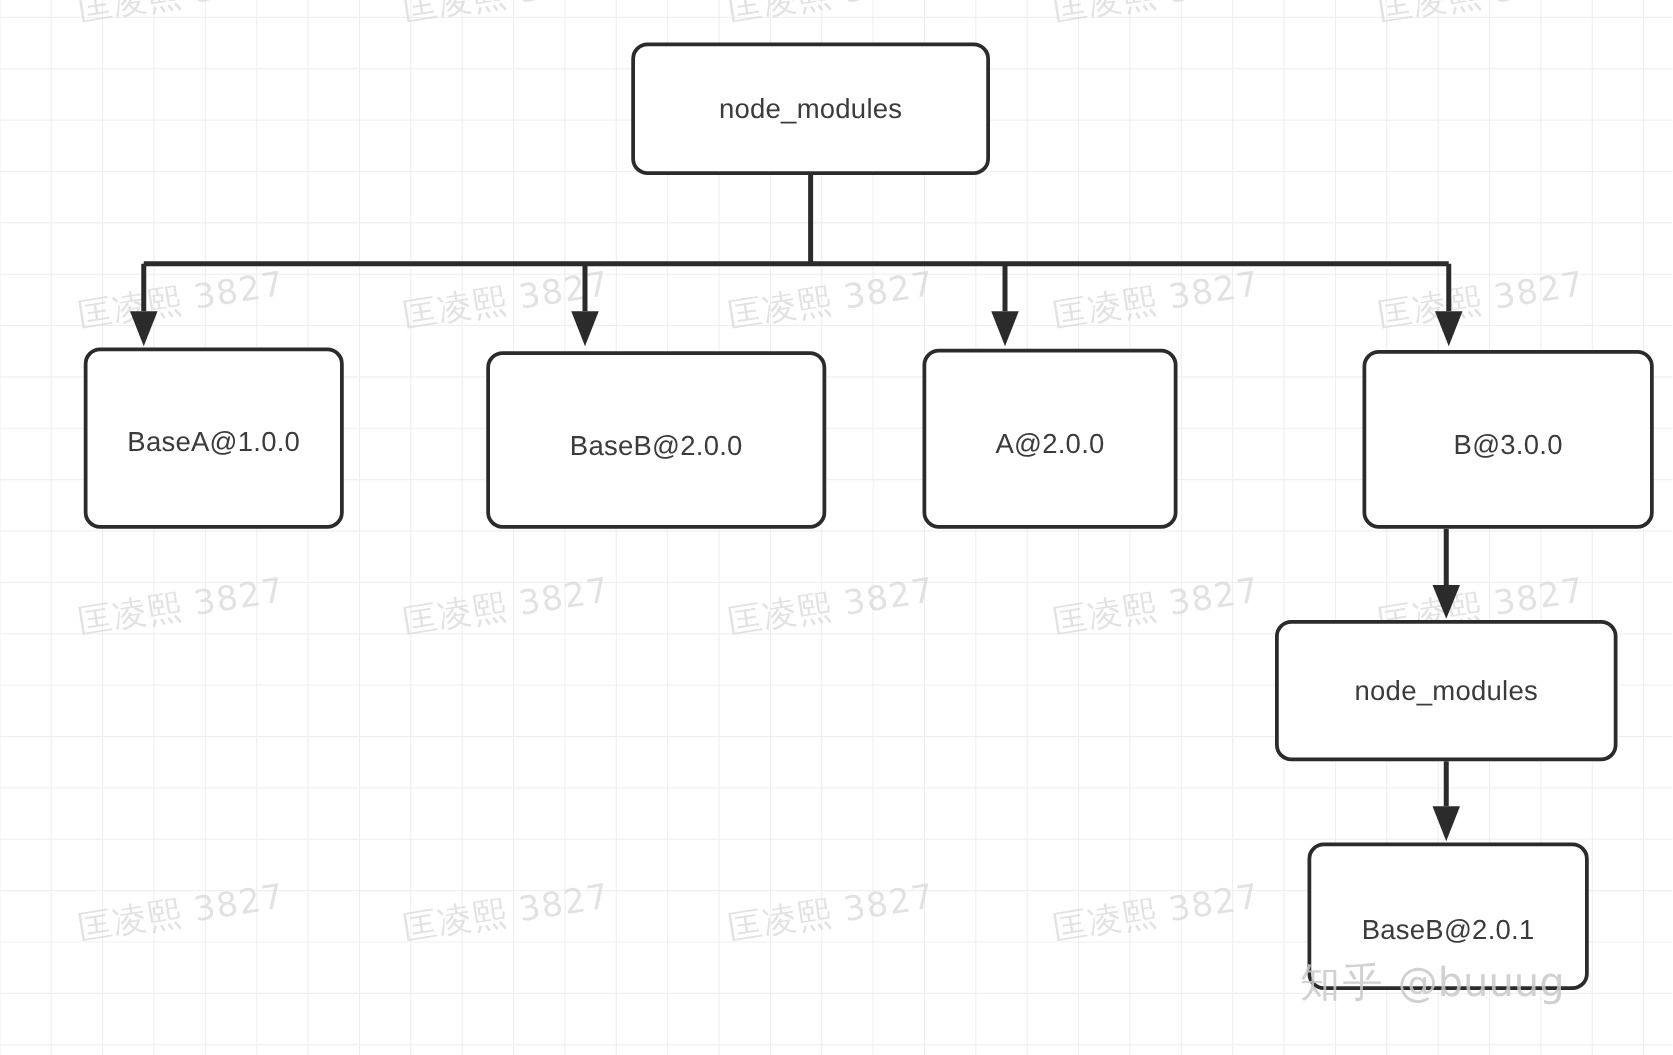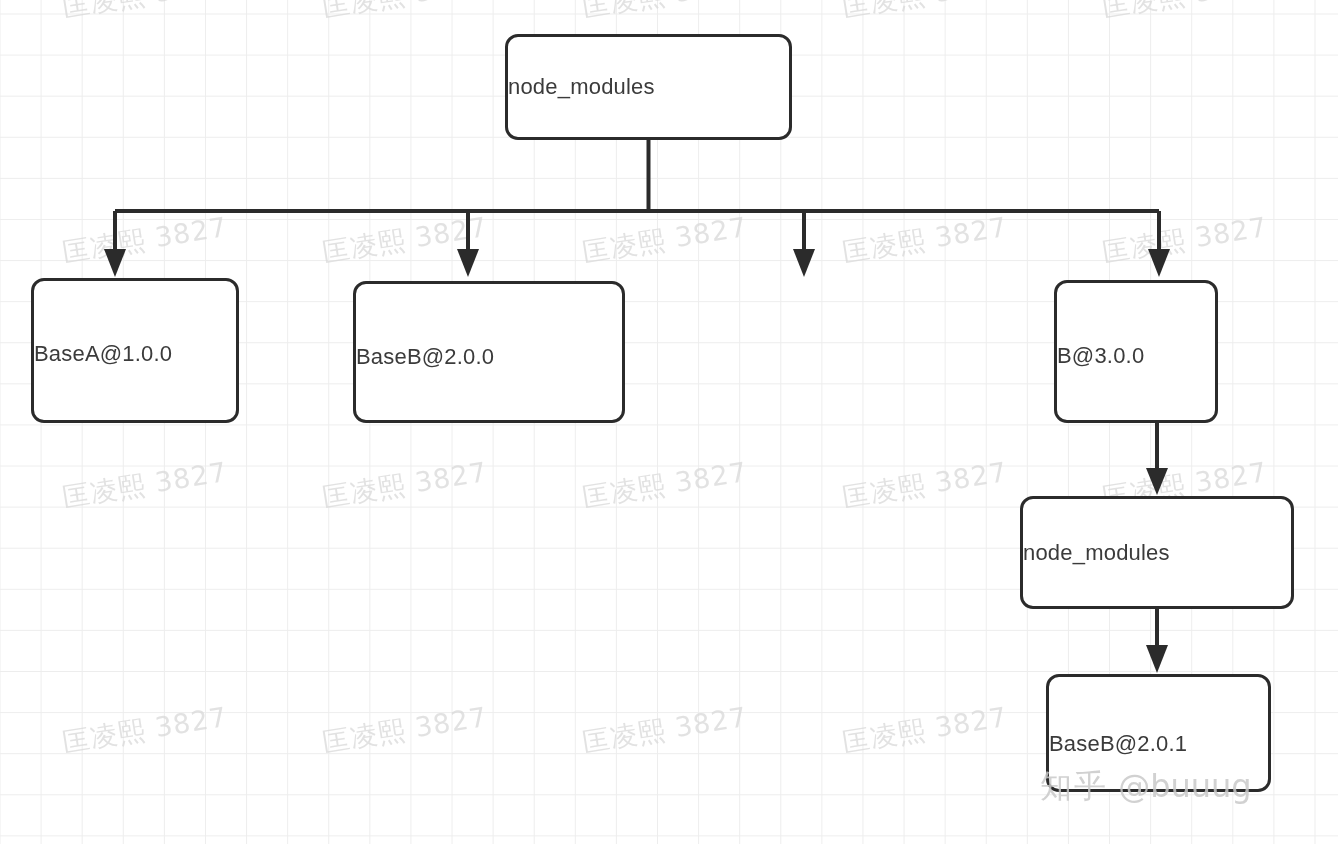--- a/index.html
+++ b/index.html
@@ -54,33 +54,33 @@
   
   .node {
     position: absolute;
     z-index: 3;
     box-sizing: border-box;
     background: #ffffff;
     border: 3.2px solid #2b2b2b;
     border-radius: 13px;
     display: flex;
     align-items: center;
-    justify-content: flex-start;
+    justify-content: center;
     color: #3b3b3b;
     font-size: 22px;
     font-family: "Liberation Sans", "DejaVu Sans", sans-serif;
     font-weight: 400;
     letter-spacing: 0.2px;
   }
   .node .label {
     display: block;
     line-height: 1;
   }
   
-  .node.text-high { align-items: flex-start; }
+  .node.text-high { align-items: flex-start; margin-left: 36px; }
   .node.text-high .label { margin-top: 62px; }
   .node.text-high-sm { align-items: flex-start; }
   .node.text-high-sm .label { margin-top: 56px; }
 
   
   #zhihu-mark {
     position: absolute;
     z-index: 4;
     left: 1040px;
     top: 765px;
@@ -154,22 +154,25 @@
   </div>
 
   <div class="node text-high" style="left:31px; top:278px; width:208px; height:145px;">
     <span class="label">BaseA@1.0.0</span>
   </div>
 
   <div class="node text-high" style="left:353px; top:281px; width:272px; height:142px;">
     <span class="label">BaseB@2.0.0</span>
   </div>
 
+  <div class="node text-high" style="left:702px; top:279px; width:204px; height:144px;">
+    <span class="label">A@2.0.0</span>
+  </div>
 
-  <div class="node text-high" style="left:1054px; top:280px; width:164px; height:143px;">
+  <div class="node text-high" style="left:1054px; top:280px; width:233px; height:143px;">
     <span class="label">B@3.0.0</span>
   </div>
 
   <div class="node" style="left:1020px; top:496px; width:274px; height:113px;">
     <span class="label">node_modules</span>
   </div>
 
   <div class="node text-high-sm" style="left:1046px; top:674px; width:225px; height:118px;">
     <span class="label">BaseB@2.0.1</span>
   </div>

